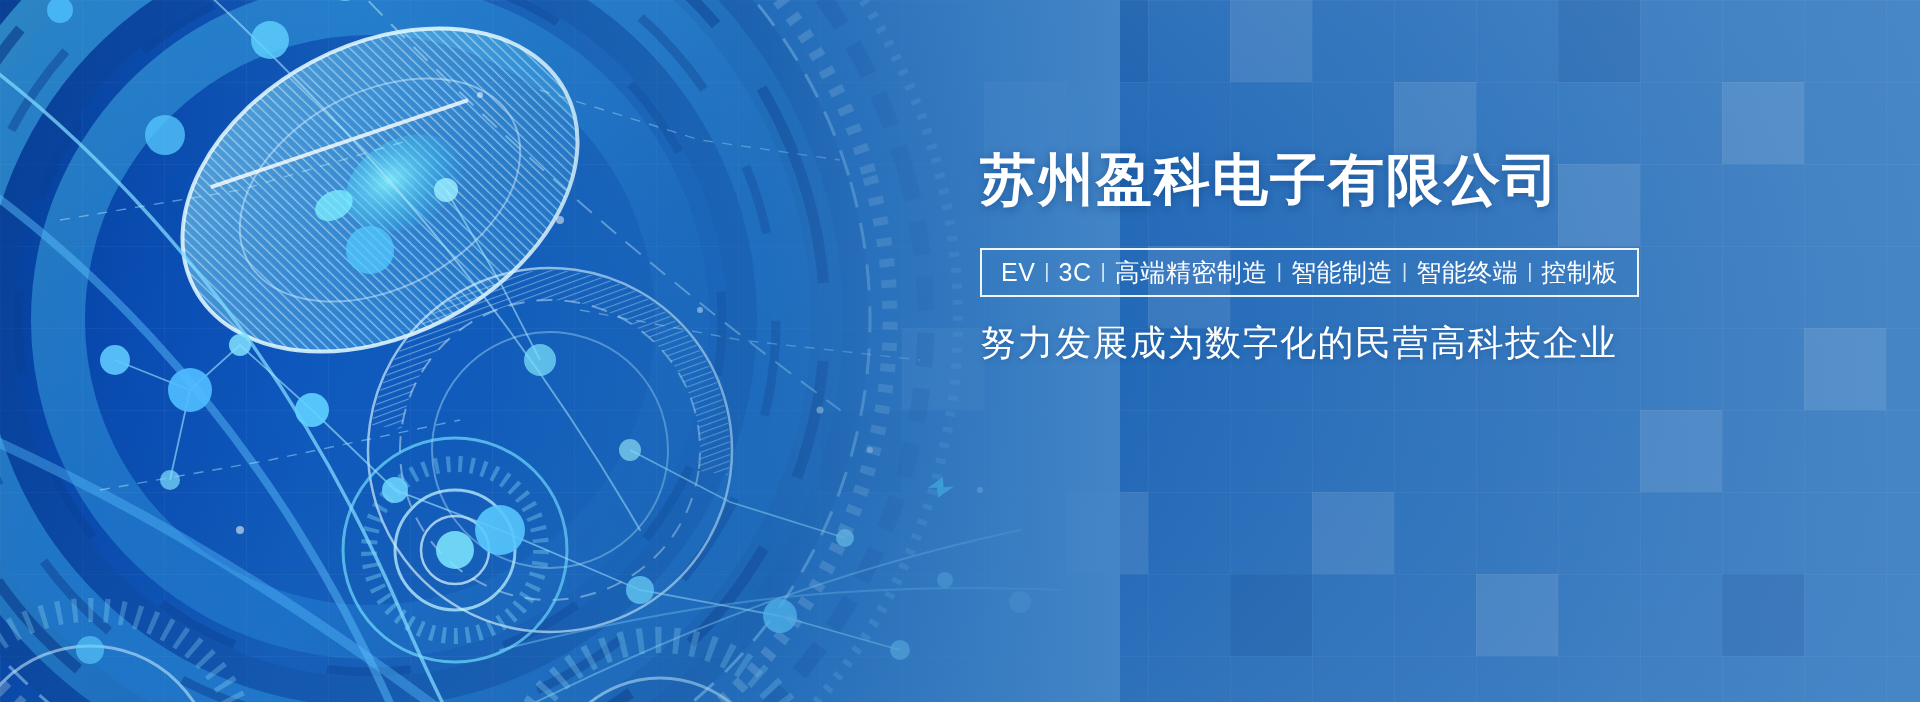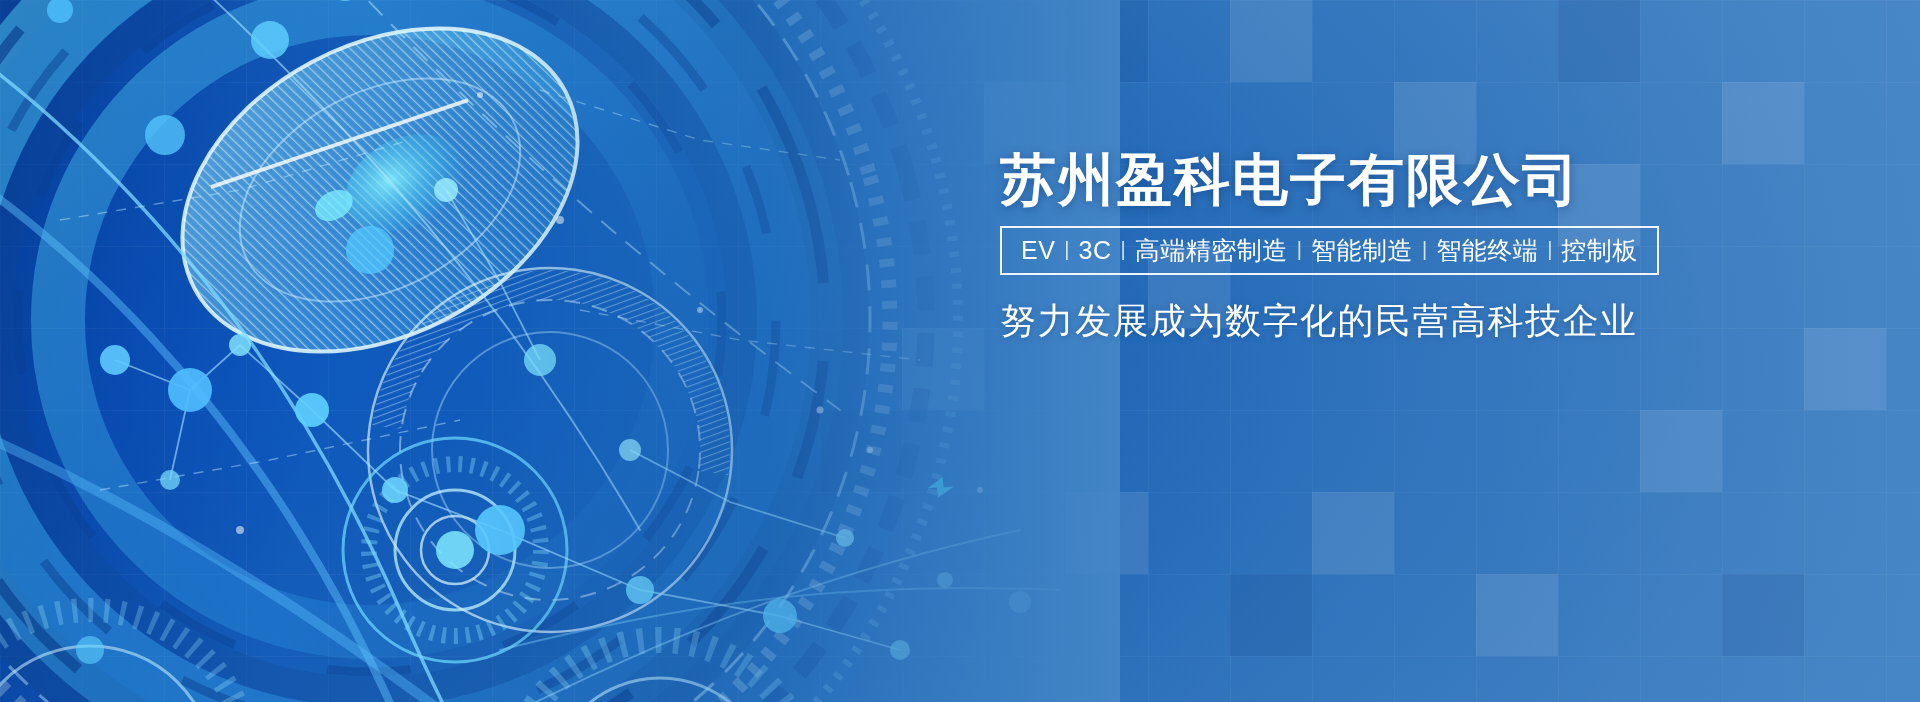--- a/index.html
+++ b/index.html
@@ -56,33 +56,33 @@
   .art svg{width:100%;height:100%;display:block;}
 
   .fade-right{
     position:absolute;left:480px;top:0;width:640px;height:702px;
     background:linear-gradient(90deg, rgba(28,100,180,0) 0%, rgba(40,118,190,.35) 45%, rgba(62,130,196,.80) 82%, rgba(68,134,199,.96) 100%);
     pointer-events:none;
   }
 
   
   .copy{
-    position:absolute;left:1000px;top:150px;width:700px;
+    position:absolute;left:980px;top:150px;width:700px;
     color:#ffffff;
   }
   .title{
     font-size:56px;line-height:1.06;font-weight:700;
     letter-spacing:2px;
     color:#fff;
     text-shadow:0 2px 10px rgba(6,48,110,.45);
     white-space:nowrap;
     margin:0 0 0 0;
   }
   .tagbox{
-    margin-top:17px;
+    margin-top:39px;
     border:2px solid rgba(255,255,255,.92);
     height:49px;
     display:inline-flex;align-items:center;
     padding:0 19px;
     white-space:nowrap;
   }
   .tagbox .tg{font-size:25px;line-height:1;color:#fff;font-weight:400;letter-spacing:.5px;}
   .tagbox .sep{
     font-size:20px;color:rgba(255,255,255,.80);
     padding:0 9px;position:relative;top:-1px;

